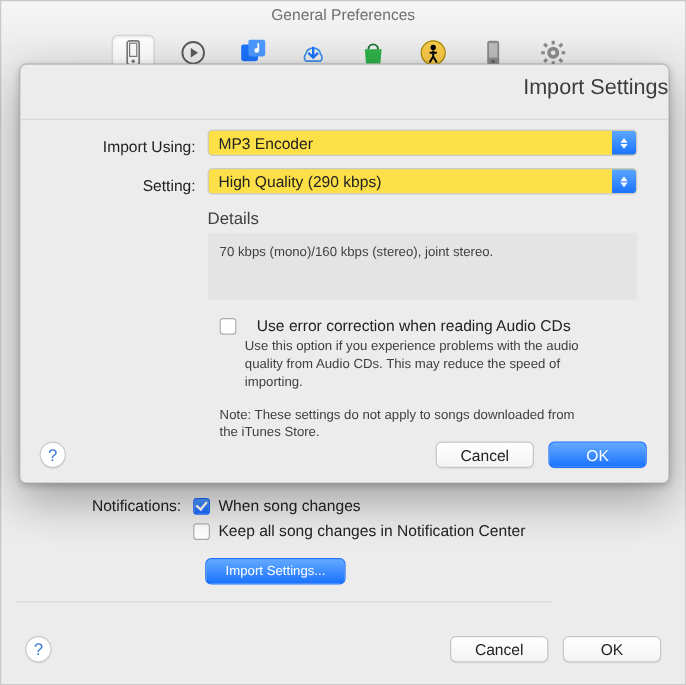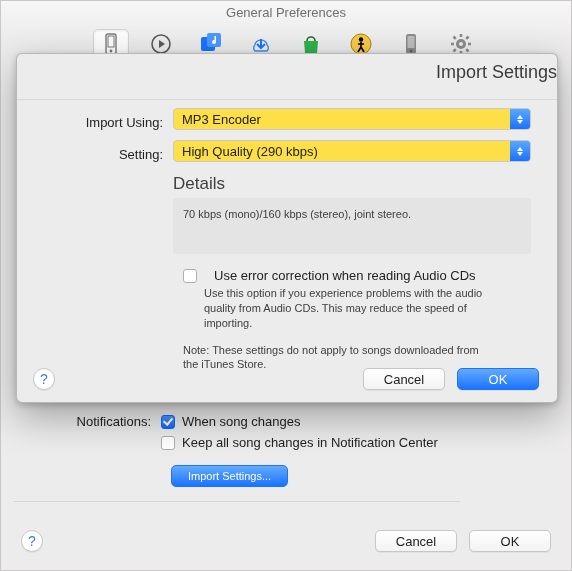--- a/index.html
+++ b/index.html
@@ -89,21 +89,21 @@
   gap: 1px;
 }
 .cap-tri-up, .cap-tri-down {
   width: 0; height: 0;
   border-left: 3.5px solid transparent;
   border-right: 3.5px solid transparent;
 }
 .cap-tri-up { border-bottom: 4px solid #fff; }
 .cap-tri-down { border-top: 4px solid #fff; }
 .details-label {
-  font-size: 17px;
+  font-size: 14px;
   color: #404040;
   margin: 2px 0 4px 0;
 }
 .details-box {
   background: #e4e4e4;
   border-radius: 3px;
   padding: 10px 10px 28px 10px;
   font-size: 11px;
   color: #404040;
   min-height: 56px;

